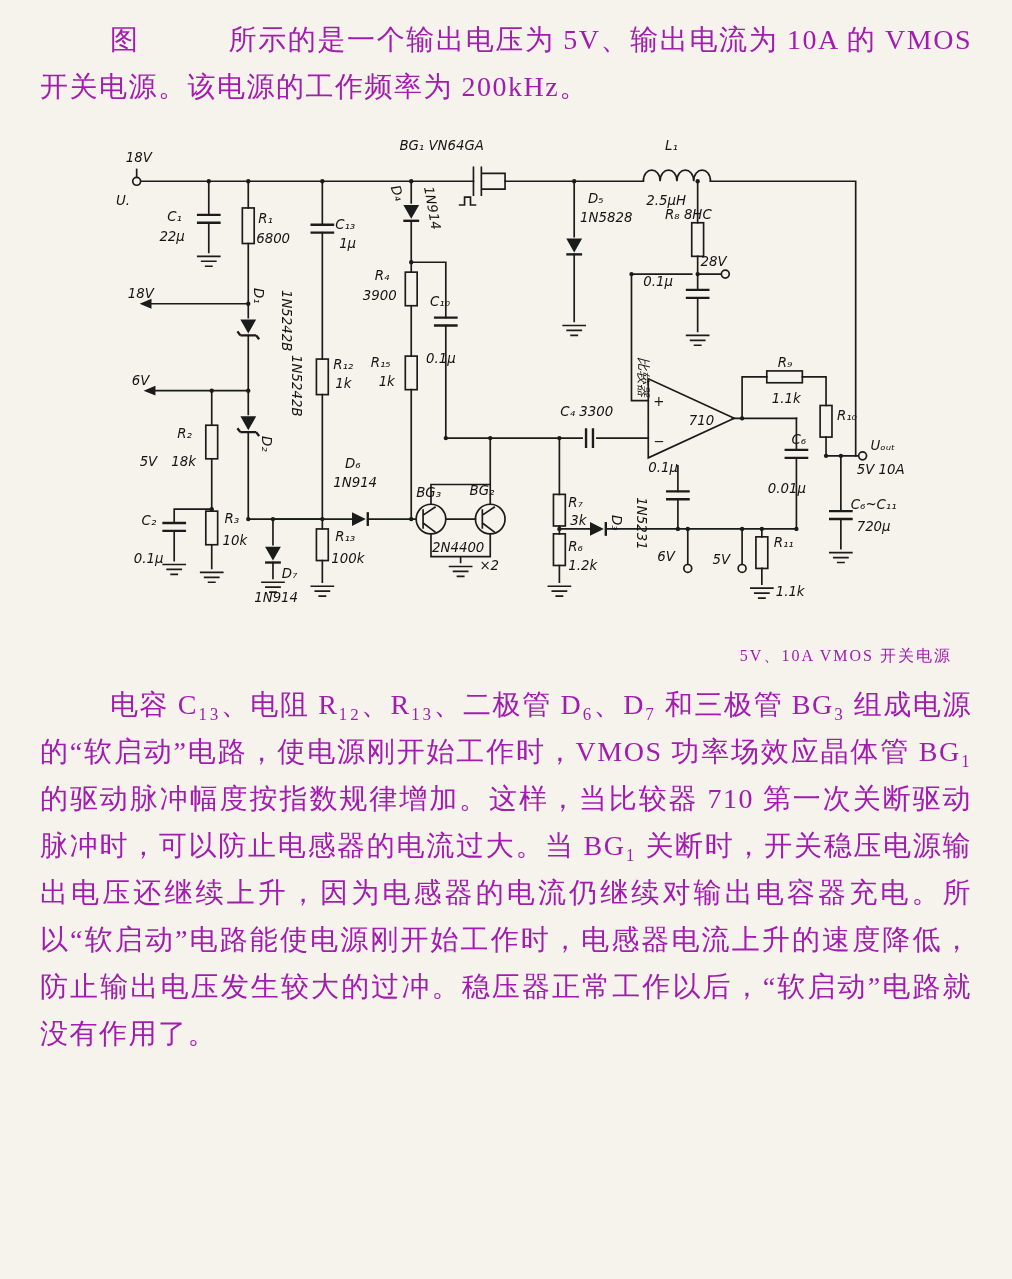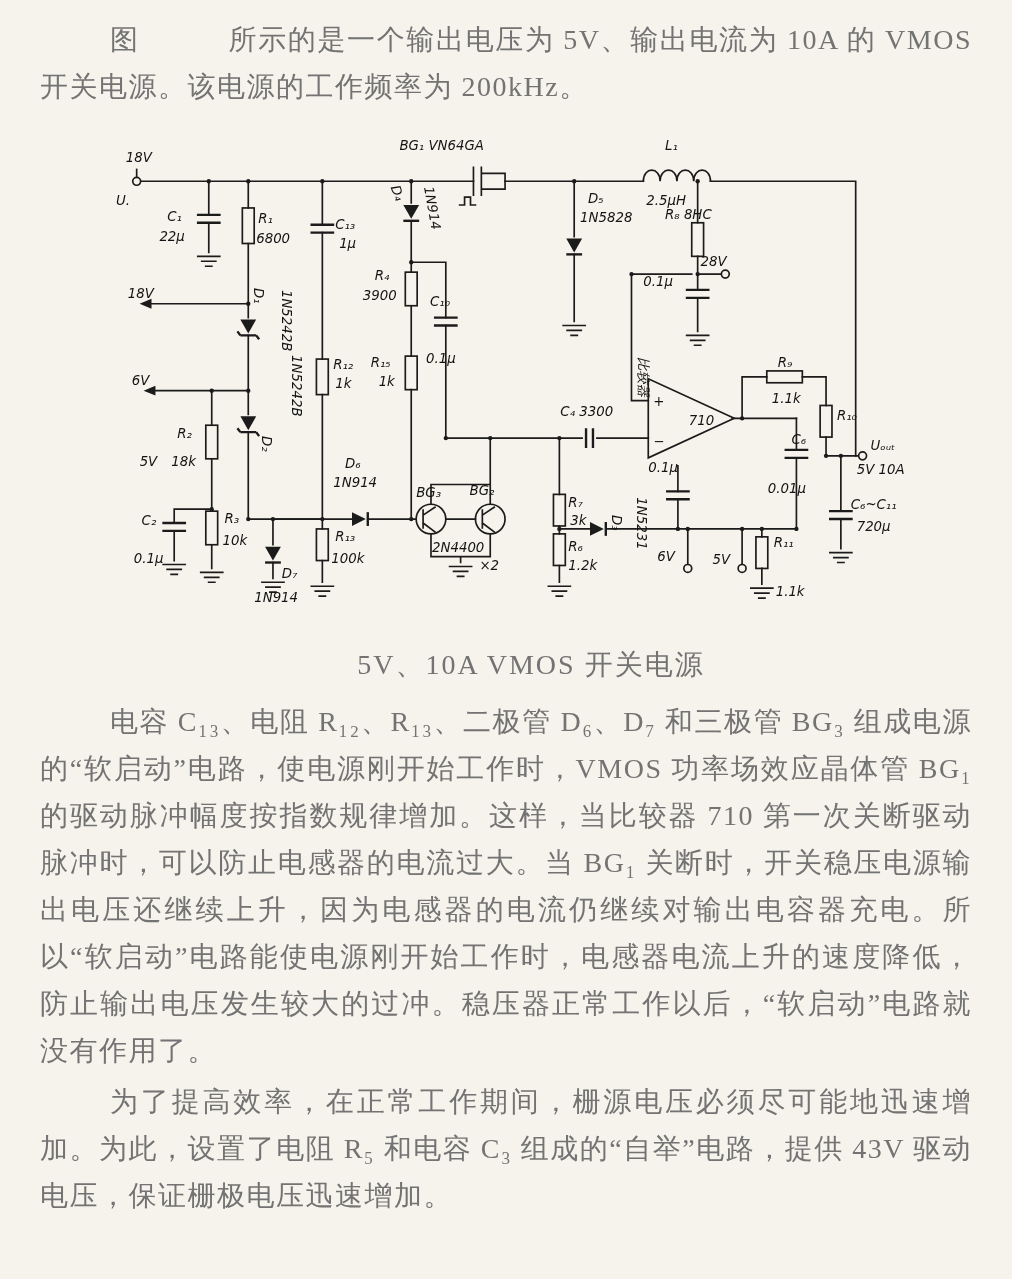--- a/index.html
+++ b/index.html
@@ -1,42 +1,42 @@
 <!DOCTYPE html>
 <html><head>
 <meta charset="utf-8">
 <style>
   html,body { margin:0; padding:0; background:#d8d4cb; }
   .page {
     position:relative;
     width:1012px; height:1279px;
     margin:0 auto;
     background:#f6f3ec;
-    color:#737373;
+    color:#a21caf;
     font-family:"Liberation Serif","DejaVu Serif",serif;
     overflow:hidden;
     box-sizing:border-box;
   }
   p.intro, p.body-para {
     font-size:28px;
     line-height:47px;
     letter-spacing:1.5px;
     text-align:justify;
     margin:0 40px;
   }
   p.intro { margin-top:16px; text-indent:2.5em; }
   p.body-para { text-indent:2.5em; }
   p.body-para.first { margin-top:14px; }
   p.body-para.second { margin-top:4px; }
   .figure { margin:14px 0 0 110px; width:800px;font-style:italic; }
   .figure svg { display:block; width:800px; height:auto; }
   .caption {
-    font-size:28px;
+    font-size:16px;
     letter-spacing:2px;
-    text-align:center;
+    text-align:right;
     margin:8px 60px 10px 110px;
   }
   .sch-label { font-family:"DejaVu Sans",sans-serif; font-size:13.5px; fill:#141414; }
   .wires { stroke:#1b1b1b; stroke-width:1.7; fill:none; stroke-linecap:square; }
   .plates { stroke:#1b1b1b; stroke-width:2.4; fill:none; }
   .boxes rect { stroke:#1b1b1b; stroke-width:1.7; fill:none; }
   .solids { fill:#1b1b1b; stroke:none; }
   .rings circle { stroke:#1b1b1b; stroke-width:1.7; fill:#f6f3ec; }
   .outline { stroke:#1b1b1b; stroke-width:1.7; fill:none; }
   .dots circle { fill:#1b1b1b; }
@@ -269,15 +269,14 @@
         <text x="672" y="428" class="sch-label">R₁₁</text>
         <text x="674" y="478" class="sch-label">1.1k</text>
         <text x="750" y="390" class="sch-label">C₆~C₁₁</text>
         <text x="756" y="412" class="sch-label">720μ</text>
       </svg>
   </div>
 
   <p class="caption">5V、10A VMOS 开关电源</p>
 
   <p class="body-para first">电容 C₁₃、电阻 R₁₂、R₁₃、二极管 D₆、D₇ 和三极管 BG₃ 组成电源的“软启动”电路，使电源刚开始工作时，VMOS 功率场效应晶体管 BG₁ 的驱动脉冲幅度按指数规律增加。这样，当比较器 710 第一次关断驱动脉冲时，可以防止电感器的电流过大。当 BG₁ 关断时，开关稳压电源输出电压还继续上升，因为电感器的电流仍继续对输出电容器充电。所以“软启动”电路能使电源刚开始工作时，电感器电流上升的速度降低，防止输出电压发生较大的过冲。稳压器正常工作以后，“软启动”电路就没有作用了。</p>
-  <p class="body-para second">为了提高效率，在正常工作期间，栅源电压必须尽可能地迅速增加。为此，设置了电阻 R₅ 和电容 C₃ 组成的“自举”电路，提供 43V 驱动电压，保证栅极电压迅速增加。</p>
 
 </div>
 
 </body></html>

